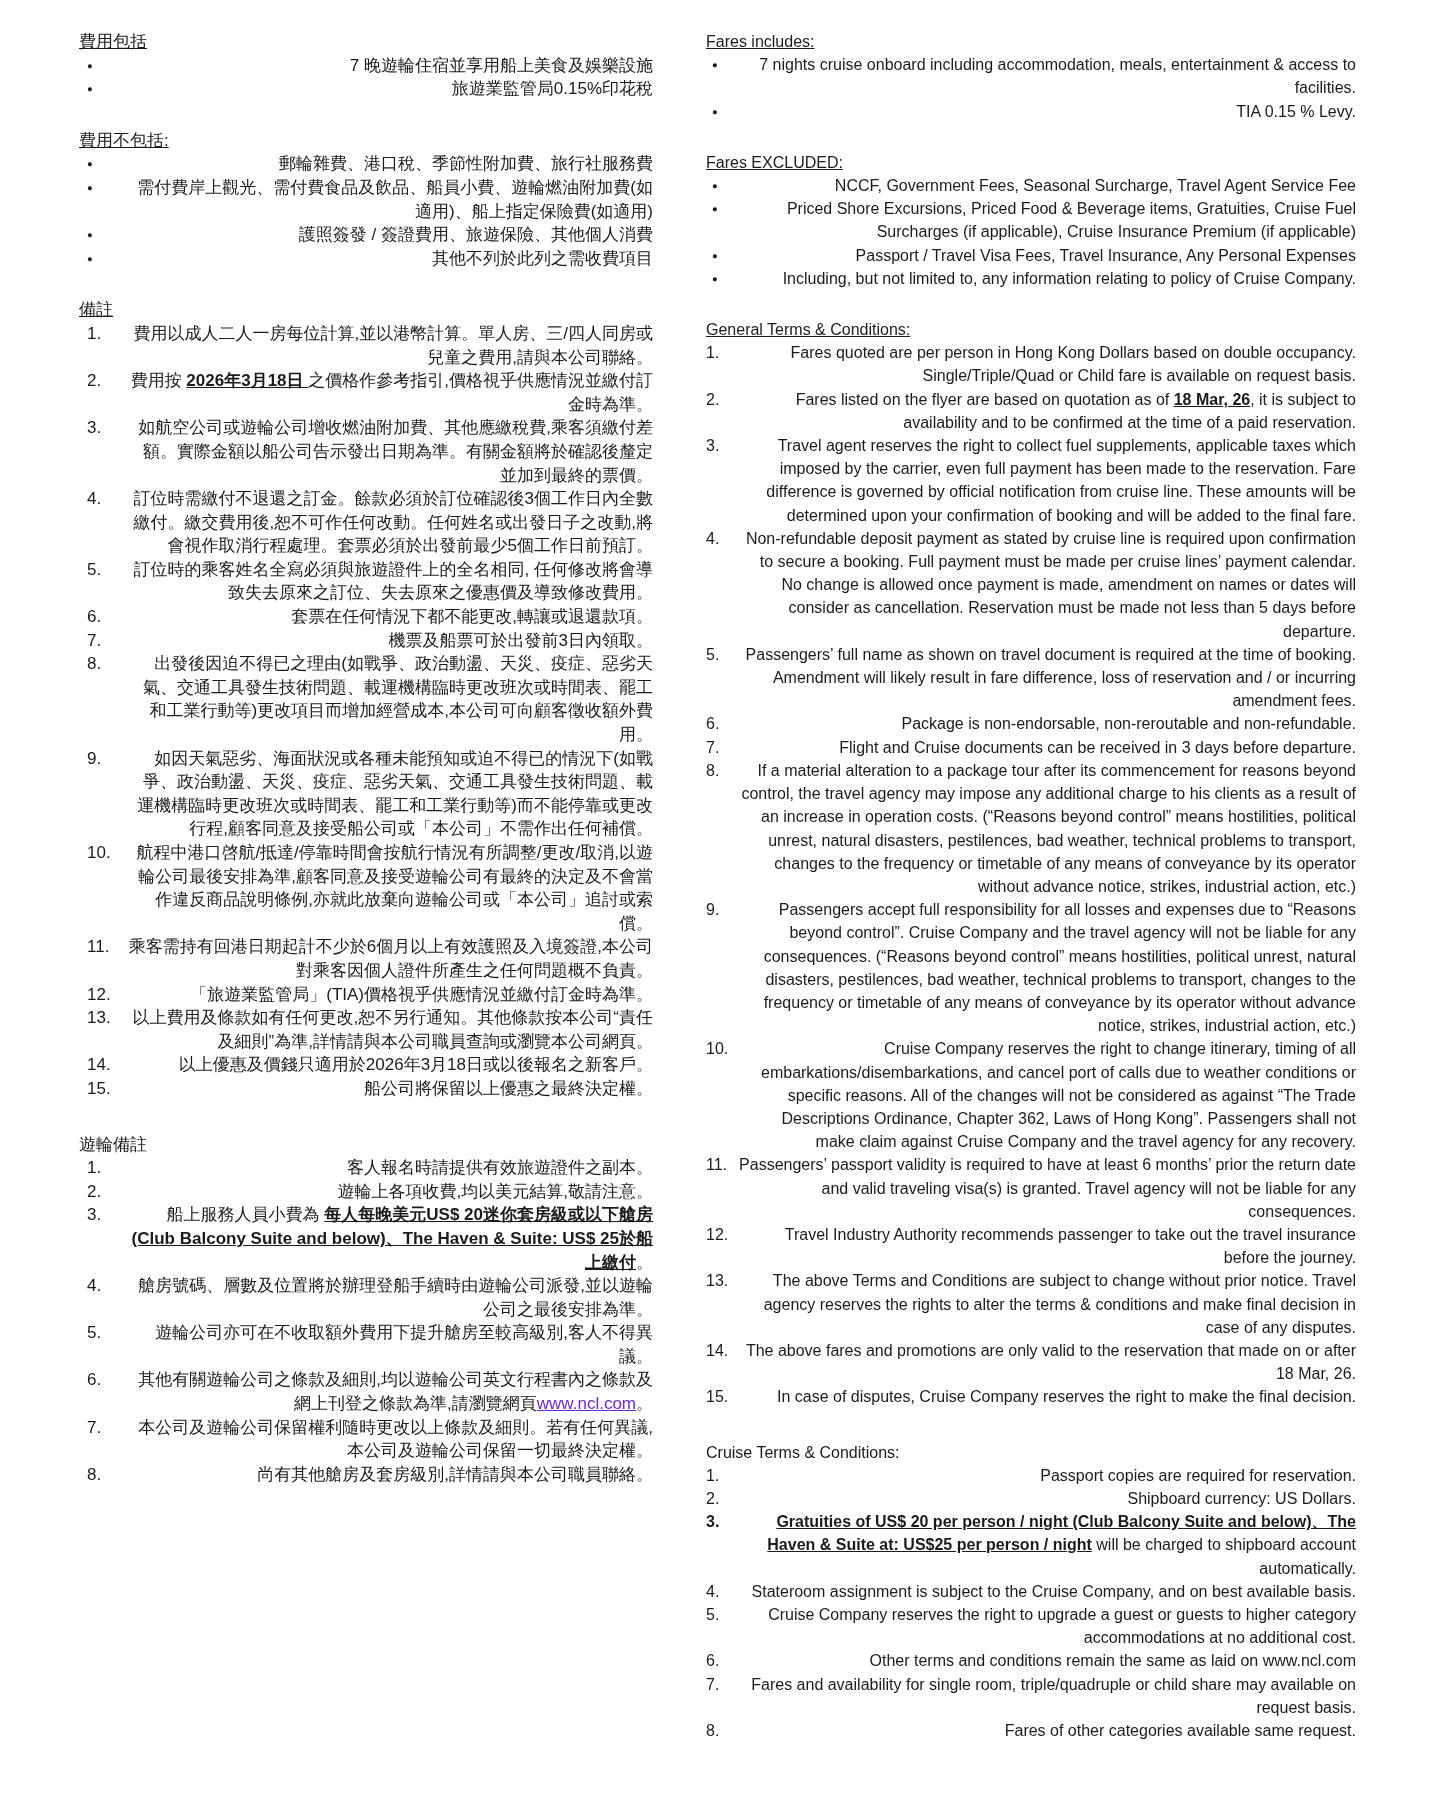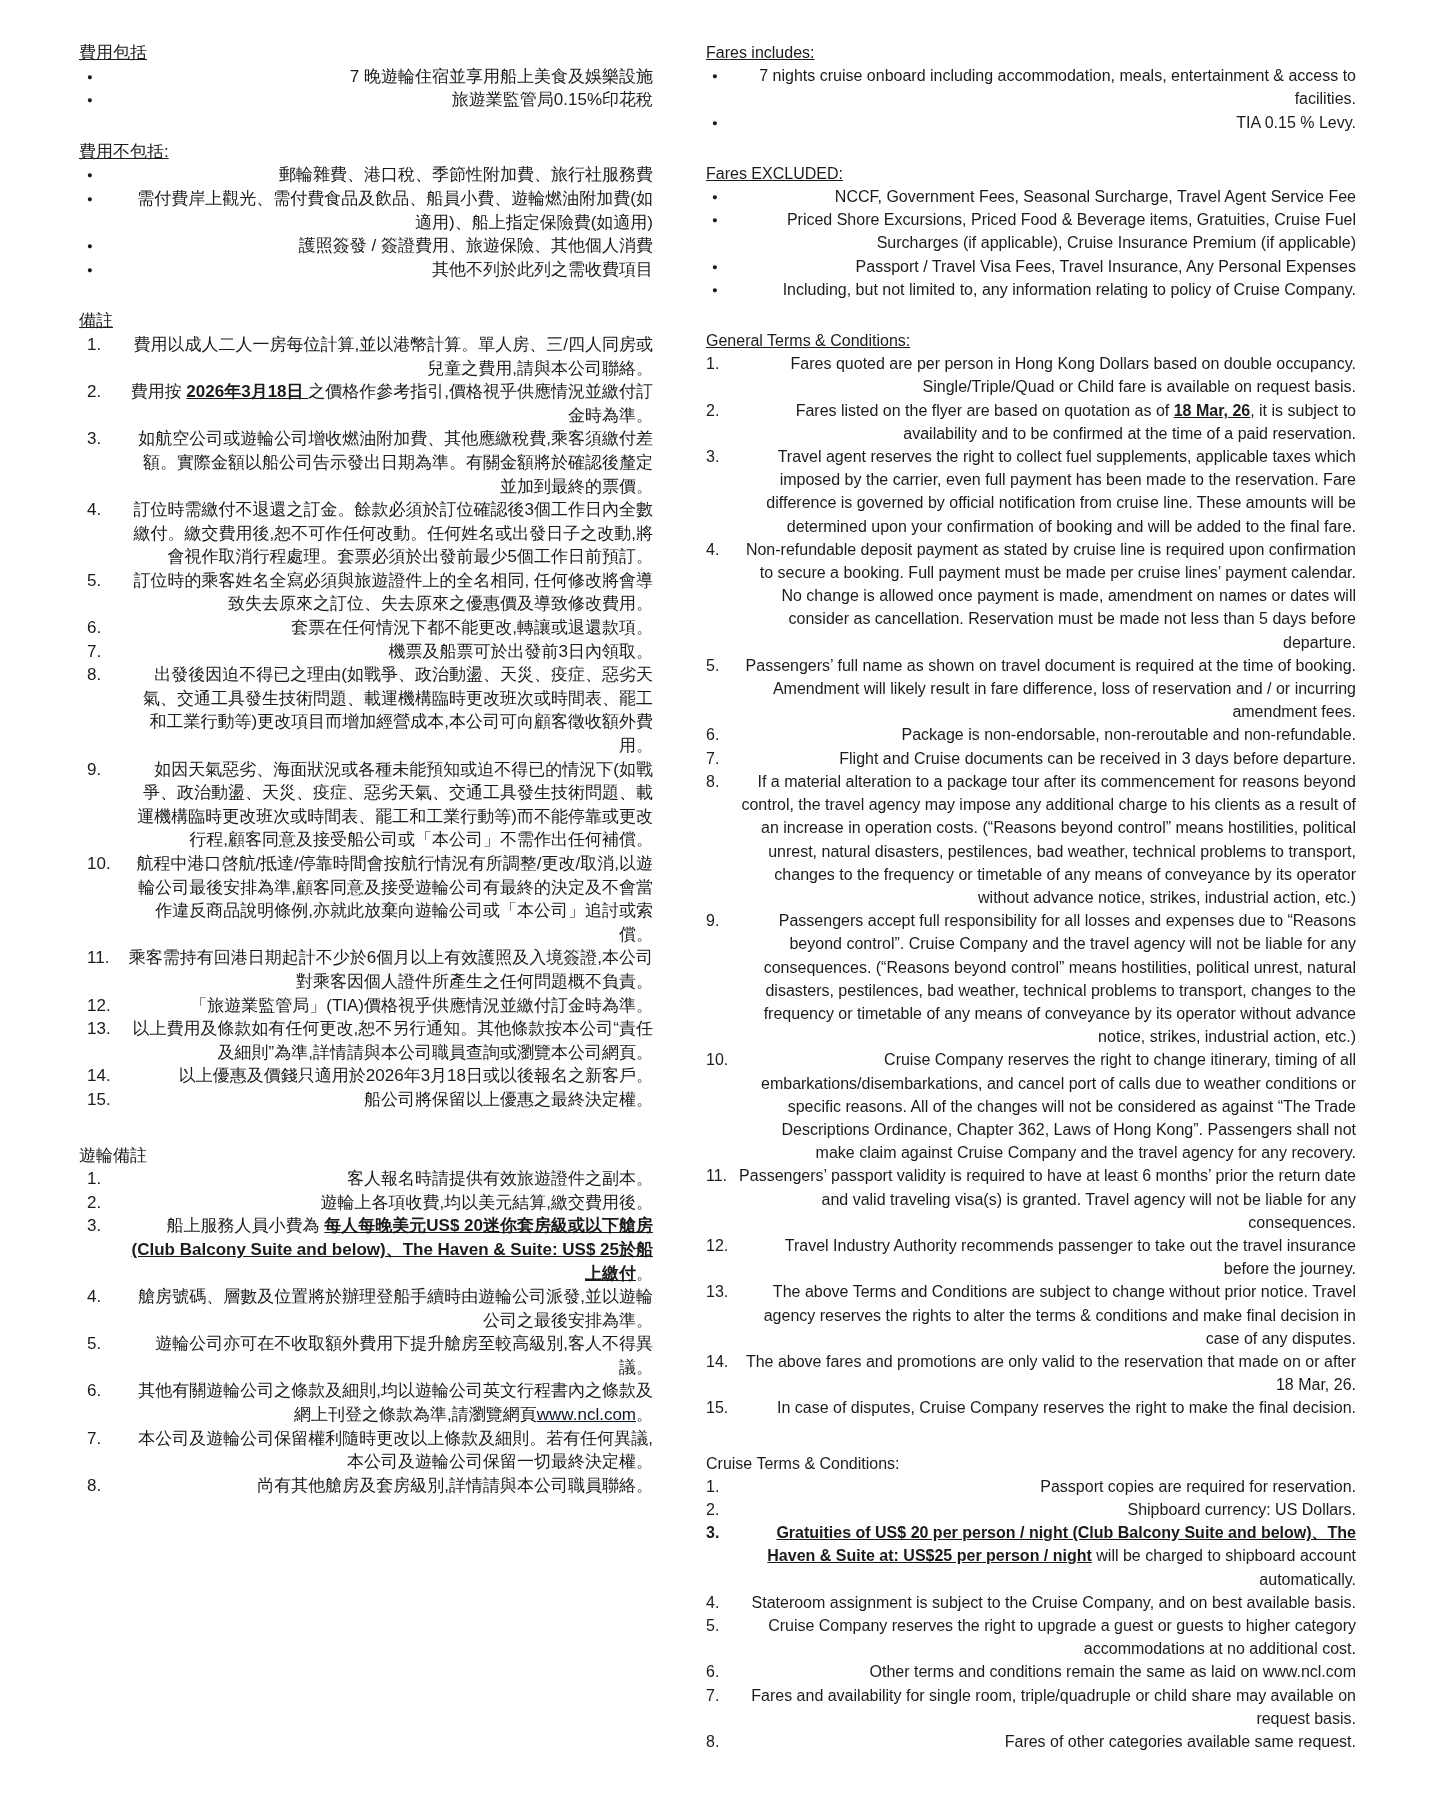--- a/index.html
+++ b/index.html
@@ -4,39 +4,39 @@
 <style>
   html,body{margin:0;padding:0;background:#ffffff;}
   .page{
     position:relative;
     width:1440px;height:1810px;
     background:#ffffff;
     color:#1b1b1b;
     font-family:"Liberation Sans","DejaVu Sans",sans-serif;
     overflow:hidden;
   }
-  .col{position:absolute;top:41px;}
+  .col{position:absolute;top:30px;}
   .col-left{left:79px;width:574px;font-size:17px;line-height:23.6px;}
   .col-right{left:706px;width:650px;font-size:16px;line-height:23.2px;}
   .sec{margin-top:28px;}
   .sec.first{margin-top:0;}
   .sec.sec-lg{margin-top:32px;}
   .hd{margin:0;padding:0;font-size:inherit;font-weight:400;display:inline-block;}
   .u{text-decoration:underline;}
   .b{font-weight:700;}
   .list{margin:0;}
   .li{display:flex;align-items:flex-start;}
   .col-left .li{padding-left:8px;}
   .col-right .blist .li{padding-left:6px;}
   .marker{flex:0 0 40px;}
   .col-left .blist .marker{flex-basis:37px;font-size:9.5px;}
   .col-right .marker{flex:0 0 33px;}
   .col-right .blist .marker{flex-basis:30px;font-size:9.5px;}
   .body{flex:1 1 auto;min-width:0;text-align:right;}
-  .lnk{color:#0f172a;text-decoration:underline;}
+  .lnk{color:#6d28d9;text-decoration:underline;}
   a.lnk{cursor:pointer;}
 </style>
 </head>
 <body>
 
 <div class="page">
 
   <div class="col col-left">
 
     <div class="sec first">
@@ -143,21 +143,21 @@
 
     <div class="sec sec-lg">
       <h3 class="hd">遊輪備註</h3>
       <div class="list nlist">
           <div class="li">
             <span class="marker">1.</span>
             <span class="body"><span>客人報名時請提供有效旅遊證件之副本。</span></span>
           </div>
           <div class="li">
             <span class="marker">2.</span>
-            <span class="body"><span>遊輪上各項收費,均以美元結算,繳交費用後。</span></span>
+            <span class="body"><span>遊輪上各項收費,均以美元結算,敬請注意。</span></span>
           </div>
           <div class="li">
             <span class="marker">3.</span>
             <span class="body"><span>船上服務人員小費為 </span><span class="b u">每人每晚美元US$ 20迷你套房級或以下艙房 (Club Balcony Suite and below)、The Haven &amp; Suite: US$ 25於船上繳付</span><span>。</span></span>
           </div>
           <div class="li">
             <span class="marker">4.</span>
             <span class="body"><span>艙房號碼、層數及位置將於辦理登船手續時由遊輪公司派發,並以遊輪公司之最後安排為準。</span></span>
           </div>
           <div class="li">

